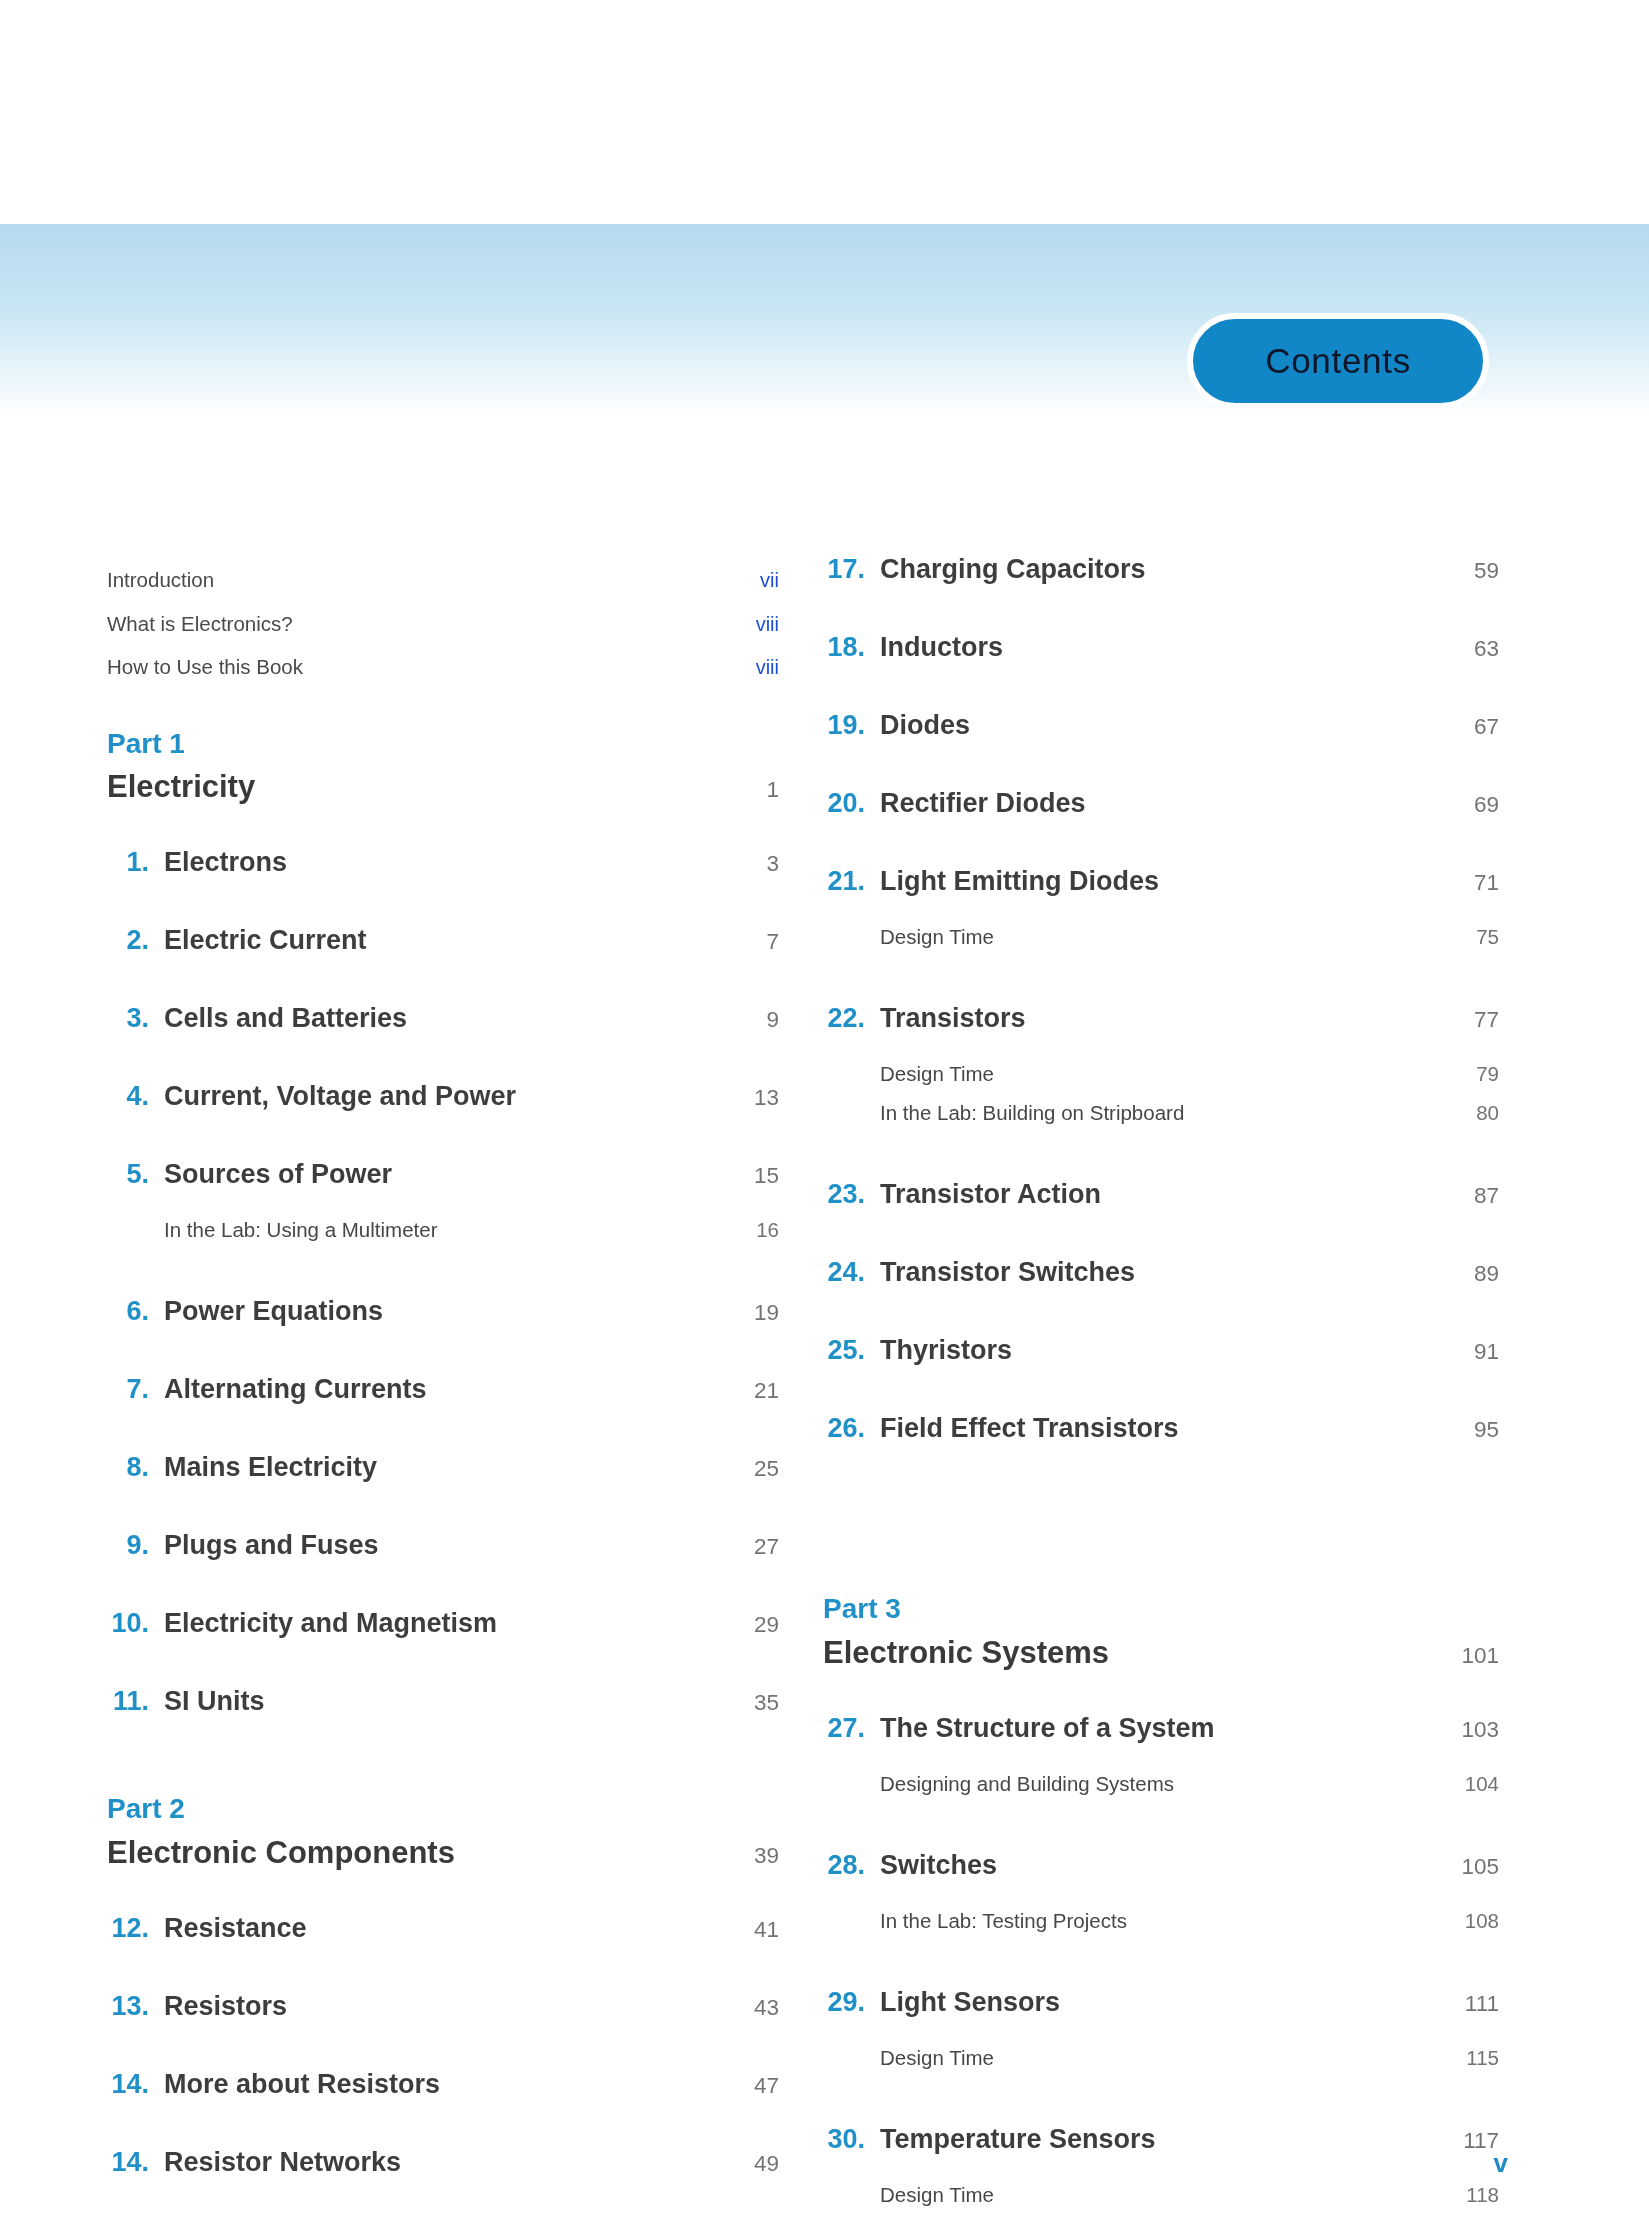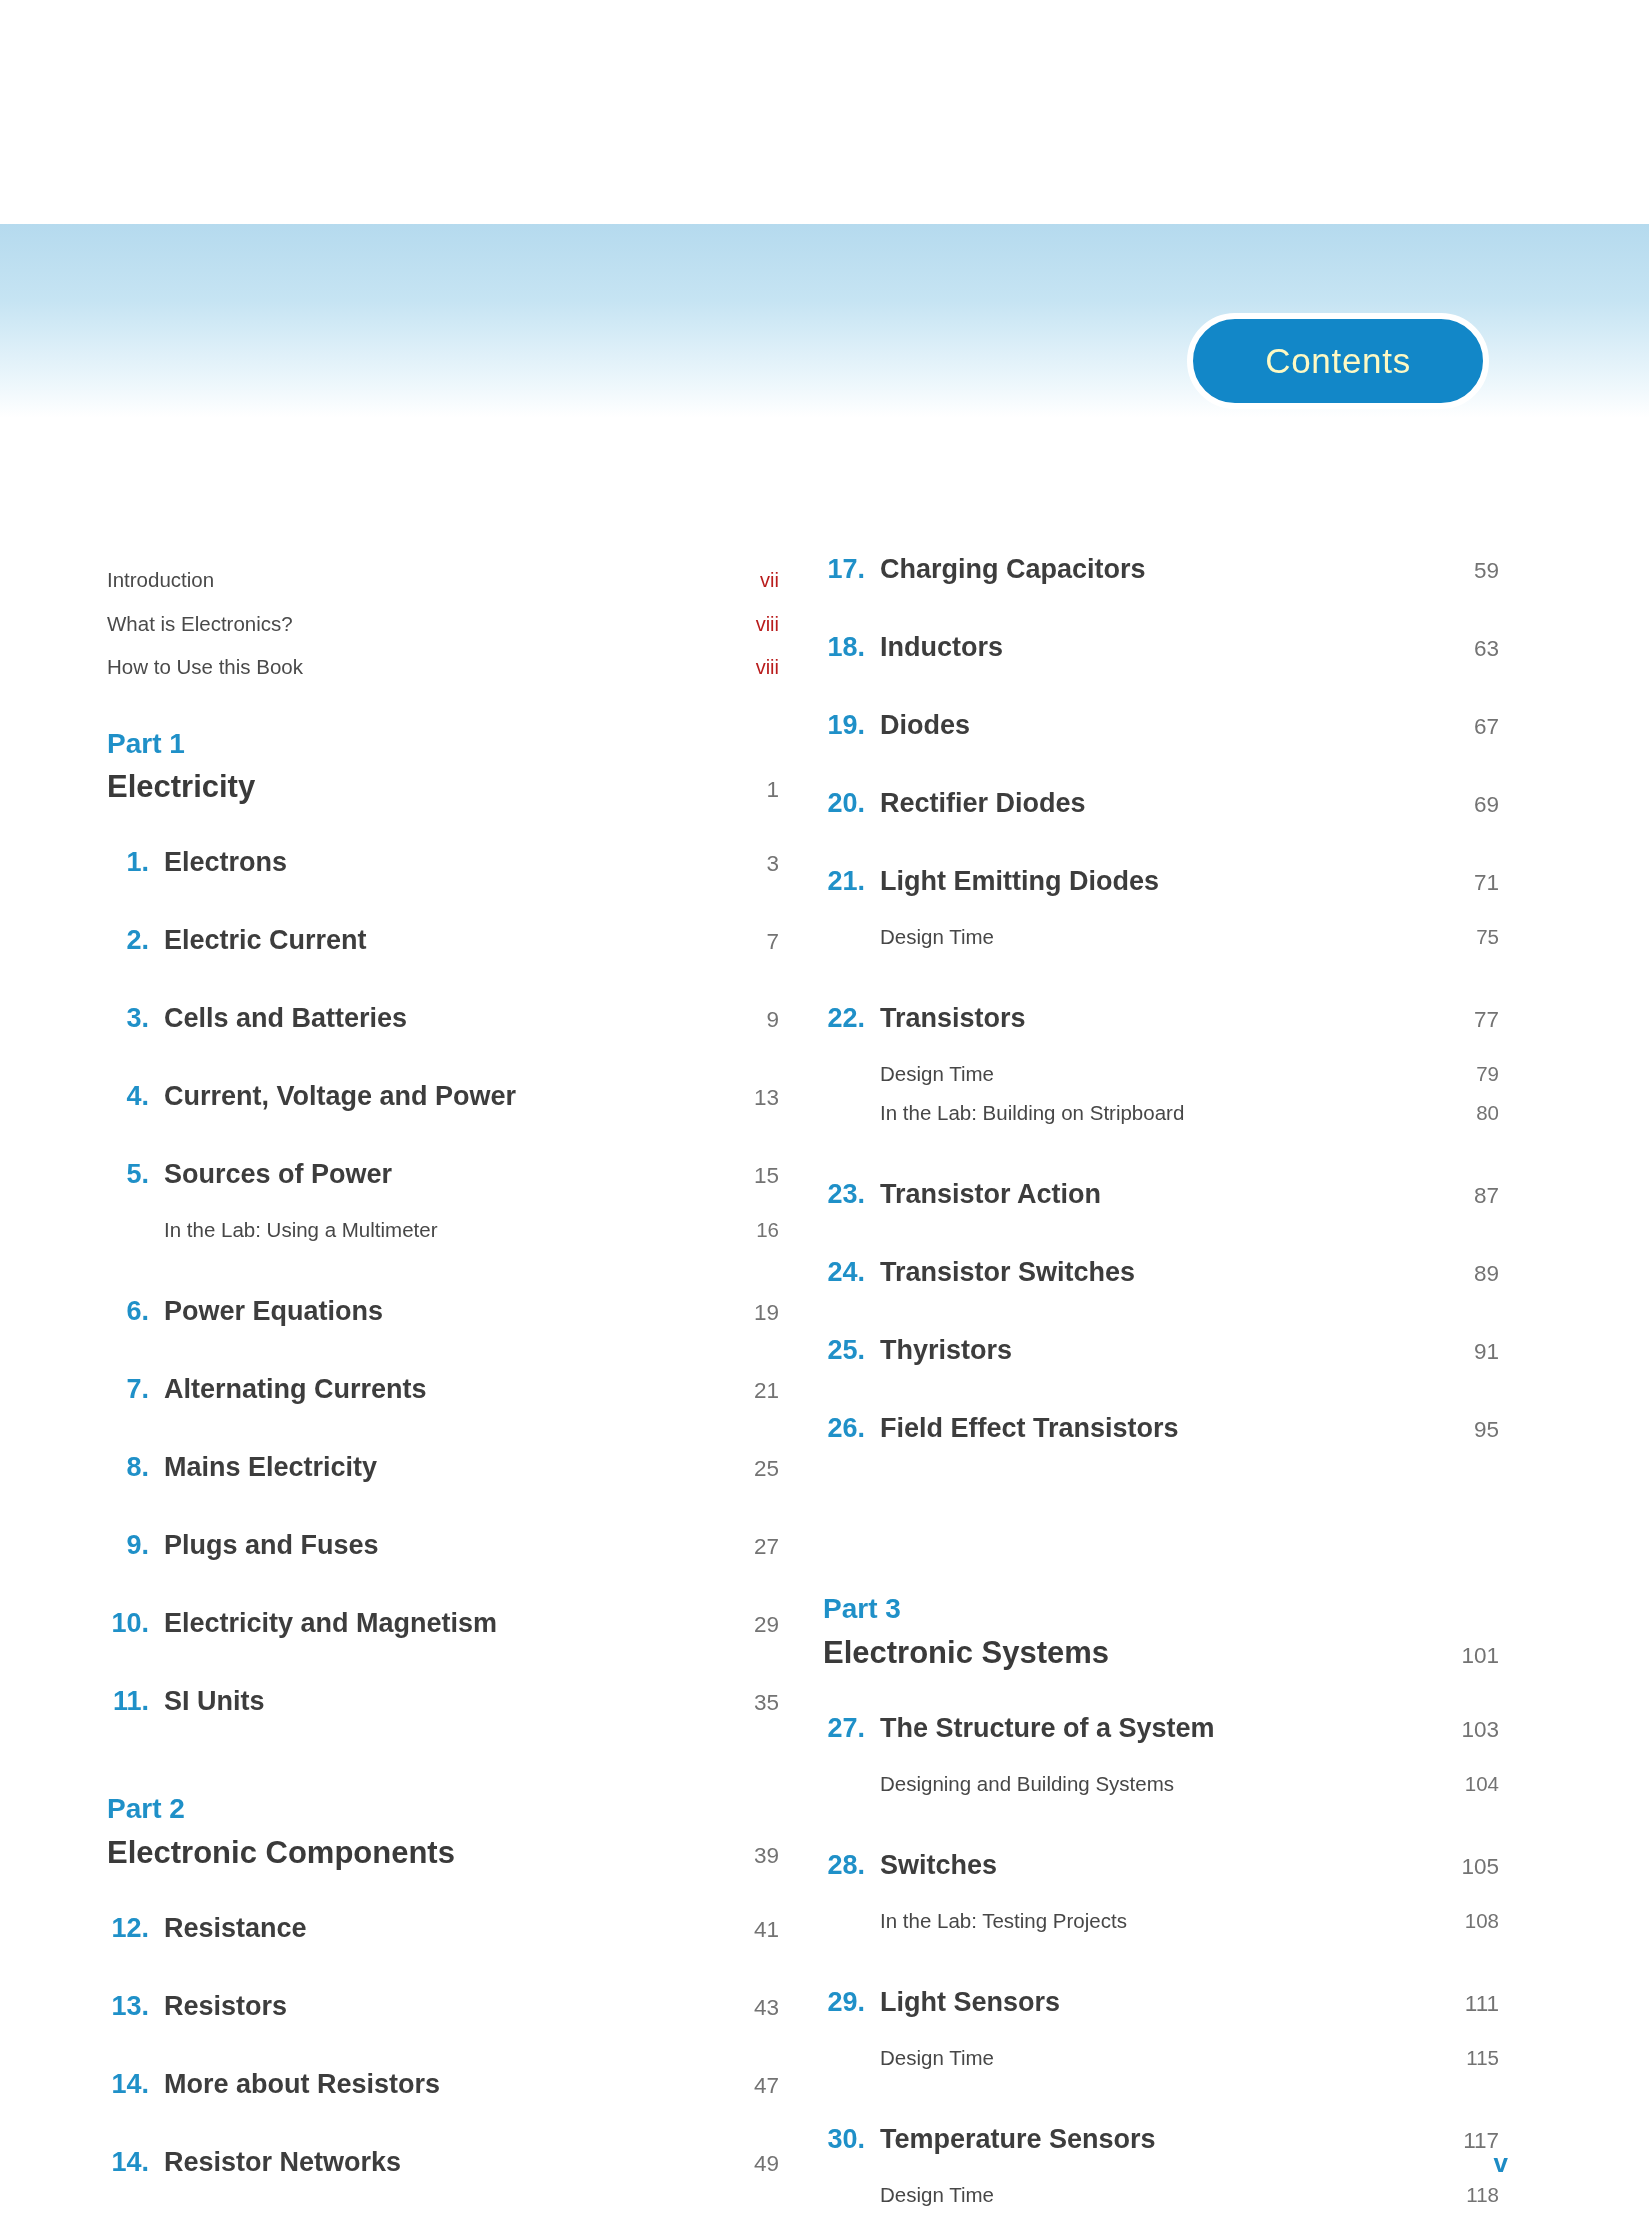--- a/index.html
+++ b/index.html
@@ -33,21 +33,21 @@
     left: 1187px;
     width: 302px;
     height: 96px;
     box-sizing: border-box;
     background: #1287c8;
     border: 6.1px solid #ffffff;
     border-radius: 51px;
     display: flex;
     align-items: center;
     justify-content: center;
-    color: #fef9c3;
+    color: #0f172a;
     font-size: 35px;
     letter-spacing: 0.7px;
   }
 
   
   .col {
     position: absolute;
     display: flex;
     flex-direction: column;
     gap: 8px;
@@ -73,21 +73,21 @@
     flex: 0 0 65px;
     text-align: right;
     color: #737373;
     font-weight: 400;
     font-size: 22.5px;
   }
 
   
   .item-front { font-size: 20.5px; margin-bottom: 11.6px; }
   .item-front .title { font-weight: 400; color: #4a4a4a; }
-  .item-front .page  { font-size: 20px; color: #b91c1c; }
+  .item-front .page  { font-size: 20px; color: #1d4ed8; }
 
   
   .item-chapter { font-size: 27px; margin-bottom: 39px; }
 
   
   .item-sub {
     font-size: 20.5px;
     margin-top: -19px;
     margin-bottom: 46px;
     padding-left: 57px;

